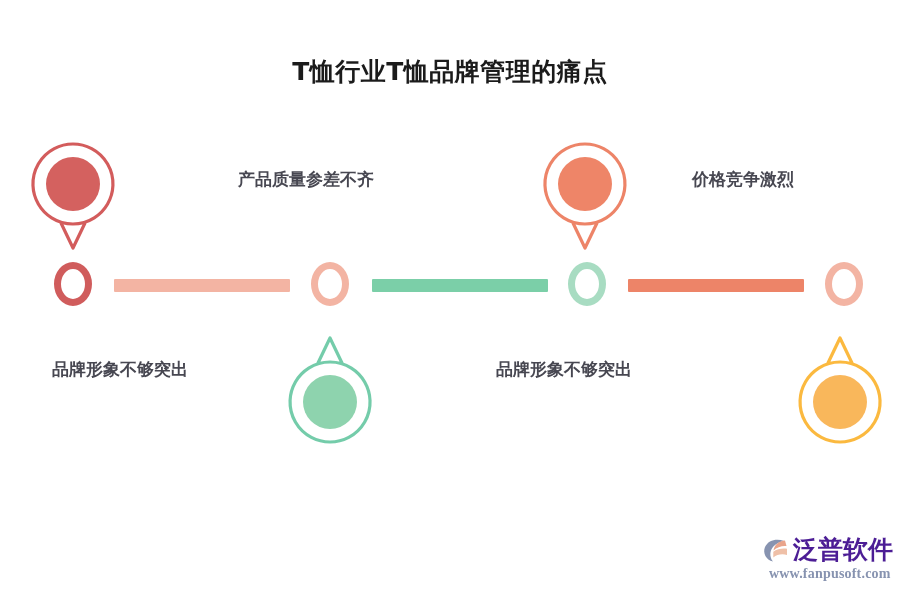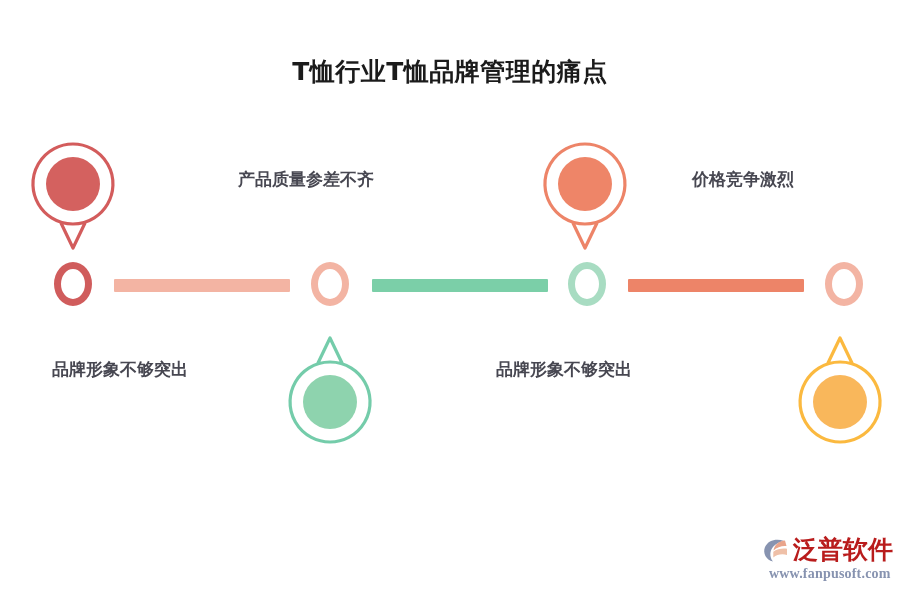--- a/index.html
+++ b/index.html
@@ -97,21 +97,21 @@
   .logo-mark {
     width: 34px;
     height: 30px;
     margin-right: 2px;
     flex: none;
   }
   .logo-mark svg { display: block; width: 34px; height: 30px; }
   .logo-text {
     font-size: 25px;
     font-weight: bold;
-    color: #b91c1c;
+    color: #4c1d95;
     letter-spacing: 0px;
     line-height: 30px;
     white-space: nowrap;
   }
   .logo-url {
     font-family: "Liberation Serif", "DejaVu Serif", serif;
     font-size: 14px;
     font-weight: bold;
     color: #8793b0;
     letter-spacing: 0.2px;

